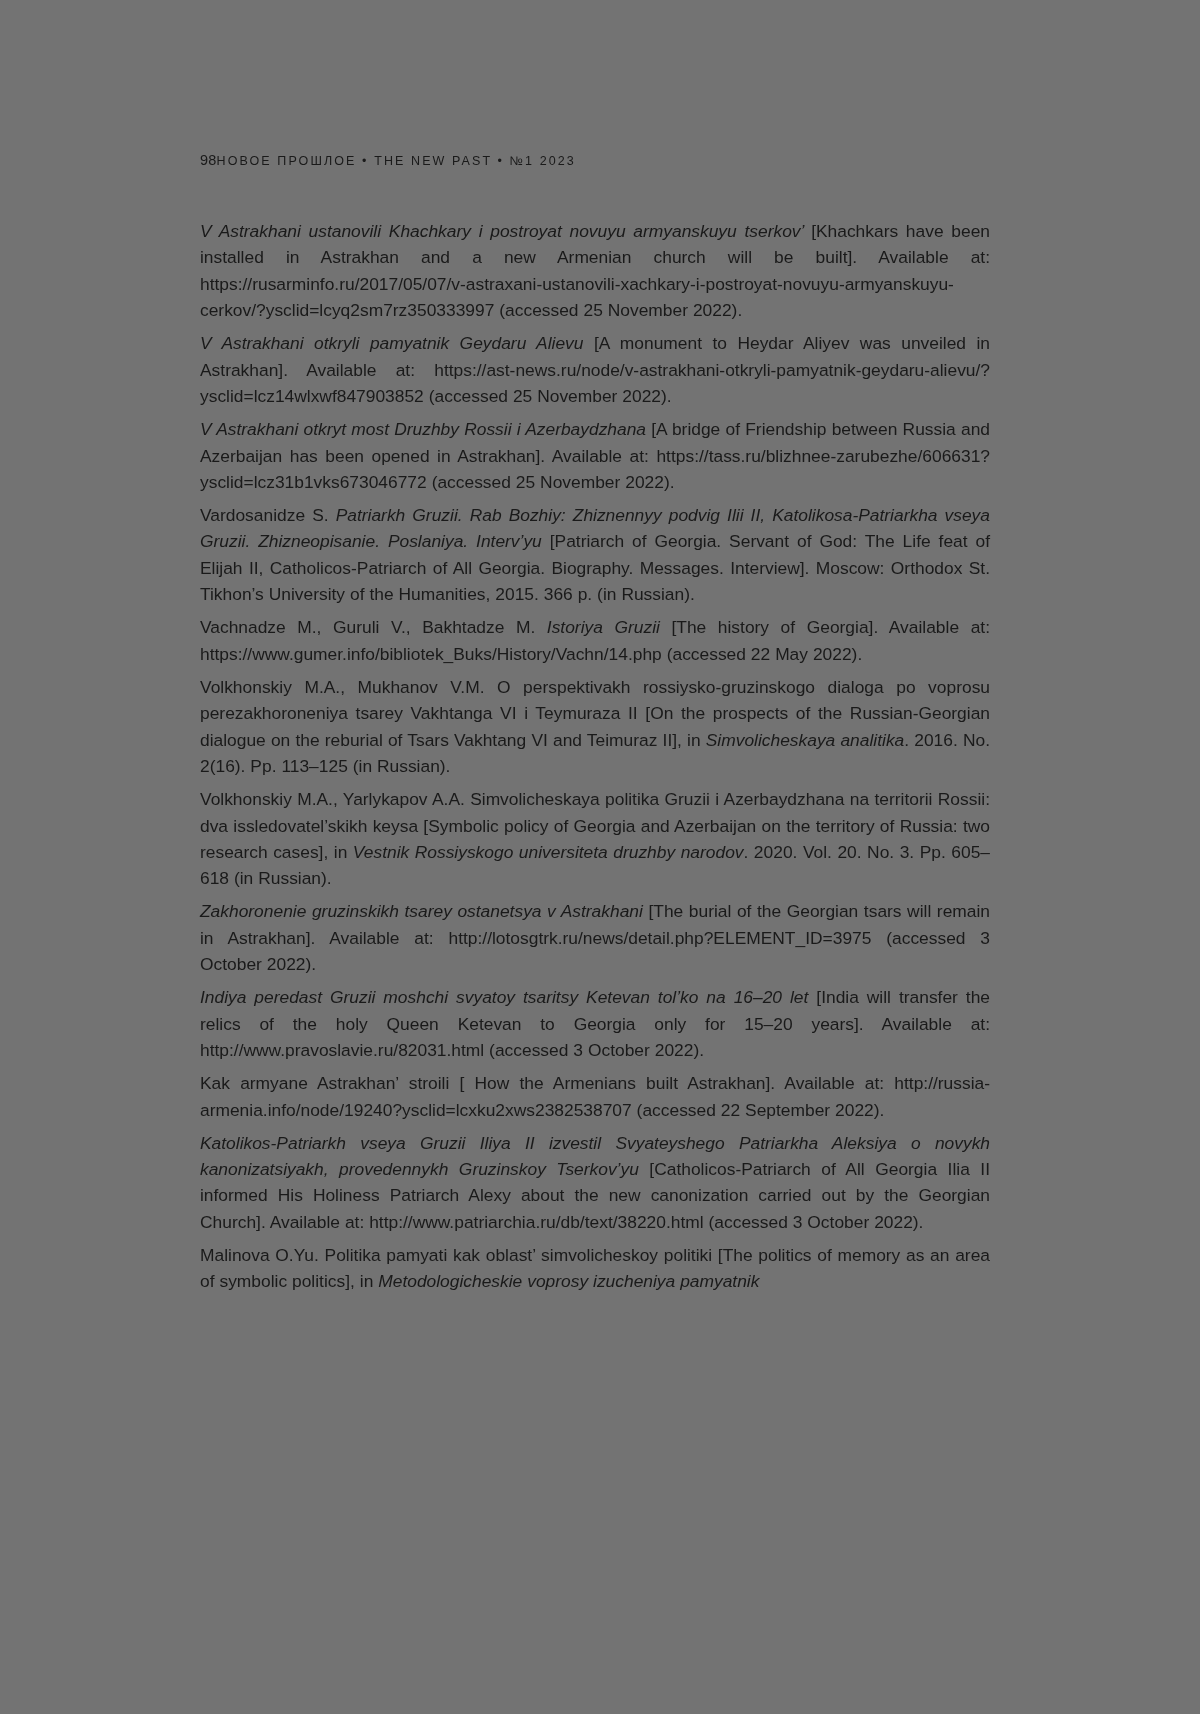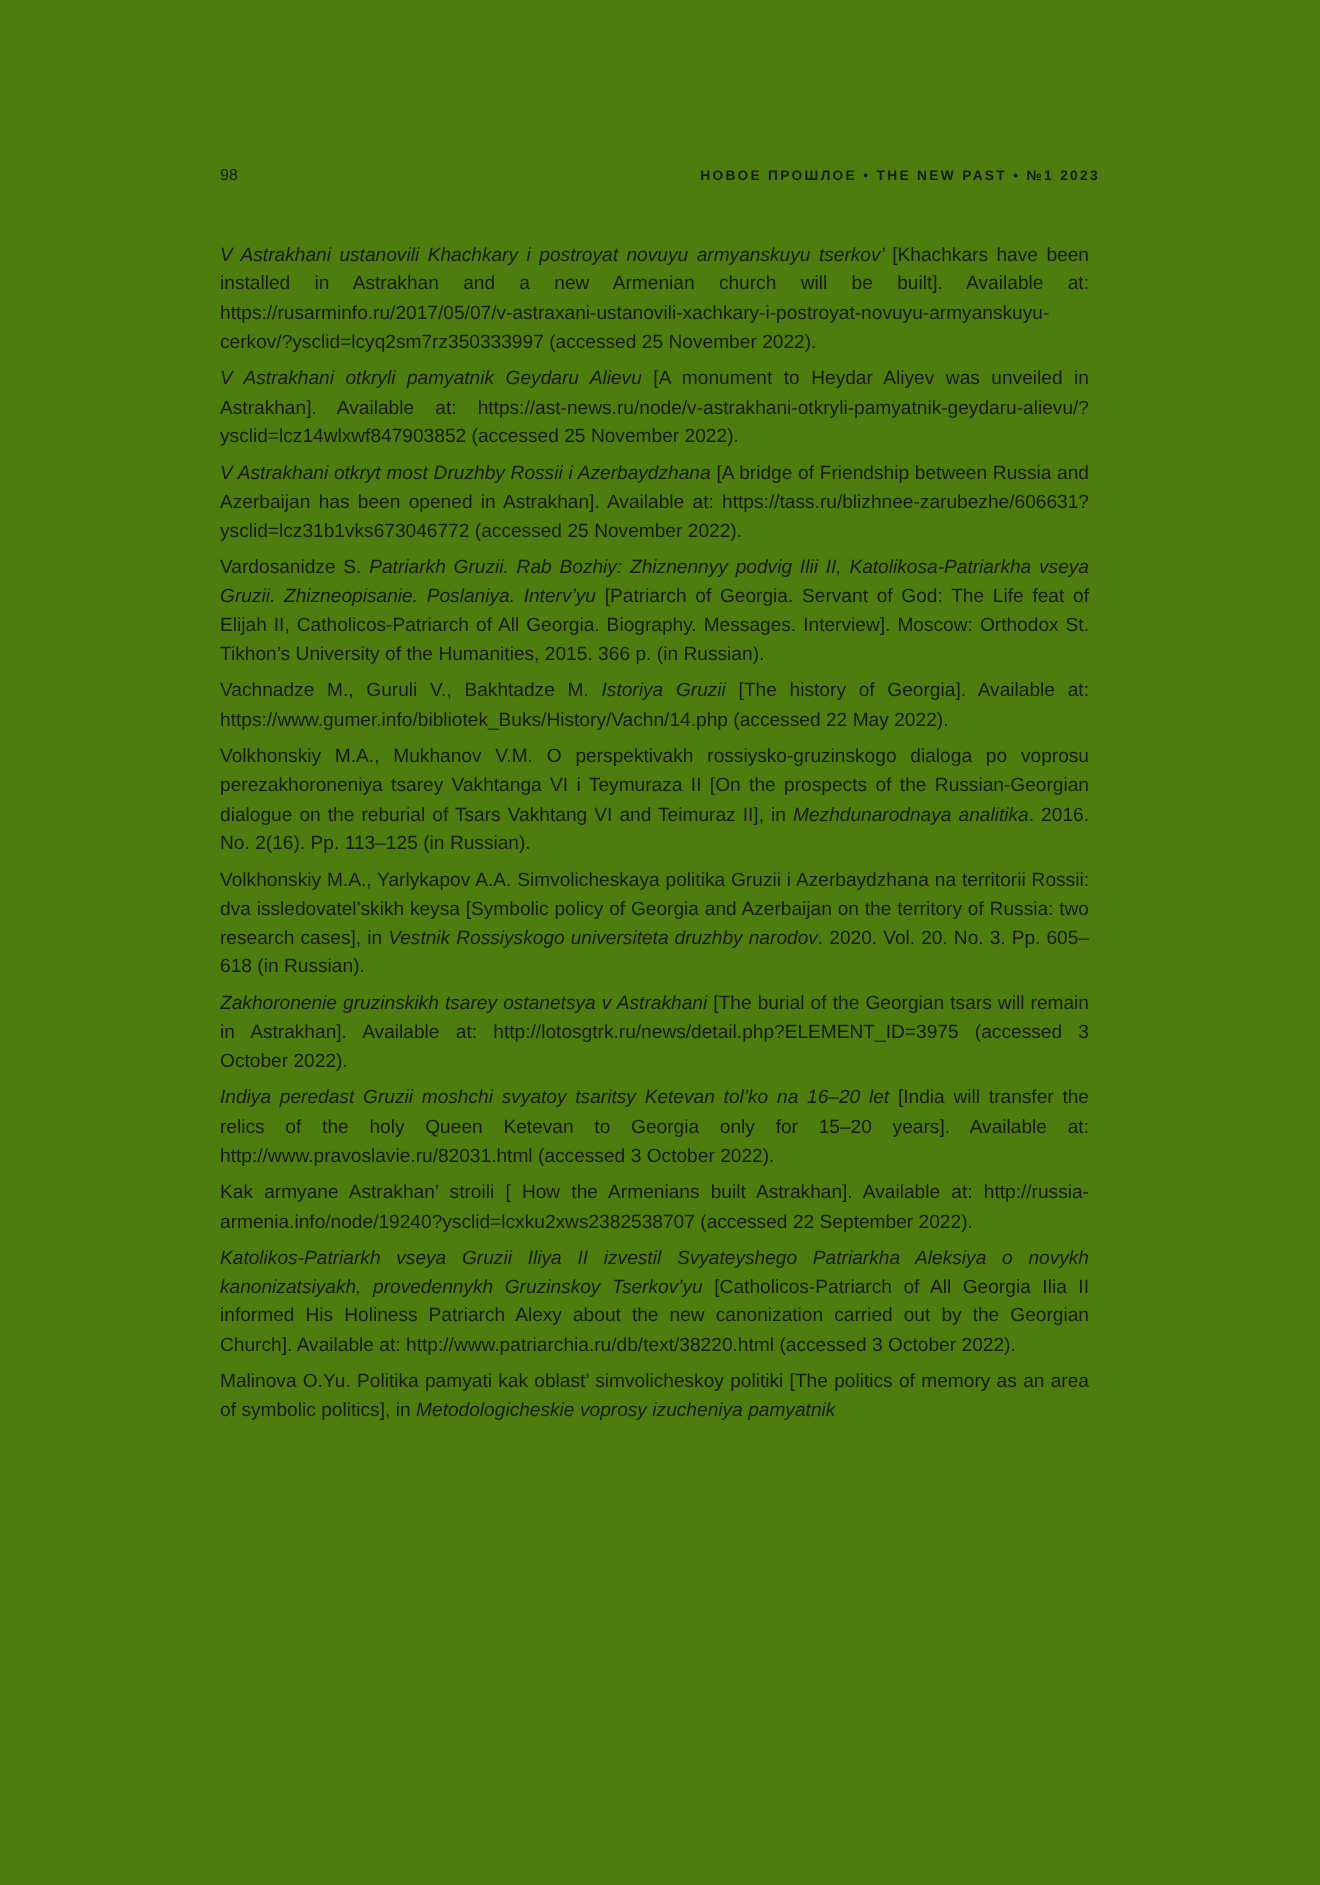--- a/index.html
+++ b/index.html
@@ -4,46 +4,45 @@
 <style>
   html, body {
     margin: 0;
     padding: 0;
     background: #ffffff;
   }
   .page {
     position: relative;
     width: 1200px;
     height: 1714px;
-    background: #4d7c0f;
+    background: #737373;
     font-family: "Liberation Sans", sans-serif;
     color: #1a1a1a;
     box-sizing: border-box;
   }
   .header {
     position: absolute;
     top: 152px;
     left: 200px;
     width: 800px;
     display: flex;
     align-items: baseline;
   }
   .folio {
     font-size: 14.5px;
     letter-spacing: 0.2px;
     color: #1a1a1a;
   }
   .running-head {
     flex: 1;
-    text-align: right;
+    text-align: left;
     font-size: 12.5px;
     letter-spacing: 2.1px;
     color: #1a1a1a;
     white-space: nowrap;
-    font-weight: bold;
   }
   .content {
     position: absolute;
     top: 218px;
     left: 200px;
     width: 790px;
   }
   .ref {
     font-size: 17.4px;
     line-height: 1.52;
@@ -65,21 +64,21 @@
     <span class="folio">98</span>
     <span class="running-head">НОВОЕ ПРОШЛОЕ • THE NEW PAST • №1 2023</span>
   </div>
 
   <div class="content" id="refs">
       <p class="ref"><i>V Astrakhani ustanovili Khachkary i postroyat novuyu armyanskuyu tserkov’ </i><span>[Khachkars have been installed in Astrakhan and a new Armenian church will be built]. Available at: https://rusarminfo.ru/2017/05/07/v-astraxani-ustanovili-xachkary-i-postroyat-novuyu-armyanskuyu-cerkov/?ysclid=lcyq2sm7rz350333997 (accessed 25 November 2022).</span></p>
       <p class="ref"><i>V Astrakhani otkryli pamyatnik Geydaru Alievu </i><span>[A monument to Heydar Aliyev was unveiled in Astrakhan]. Available at: https://ast-news.ru/node/v-astrakhani-otkryli-pamyatnik-geydaru-alievu/?ysclid=lcz14wlxwf847903852 (accessed 25 November 2022).</span></p>
       <p class="ref"><i>V Astrakhani otkryt most Druzhby Rossii i Azerbaydzhana </i><span>[A bridge of Friendship between Russia and Azerbaijan has been opened in Astrakhan]. Available at: https://tass.ru/blizhnee-zarubezhe/606631?ysclid=lcz31b1vks673046772 (accessed 25 November 2022).</span></p>
       <p class="ref"><span>Vardosanidze S. </span><i>Patriarkh Gruzii. Rab Bozhiy: Zhiznennyy podvig Ilii II, Katolikosa-Patriarkha vseya Gruzii. Zhizneopisanie. Poslaniya. Interv’yu </i><span>[Patriarch of Georgia. Servant of God: The Life feat of Elijah II, Catholicos-Patriarch of All Georgia. Biography. Messages. Interview]. Moscow: Orthodox St. Tikhon’s University of the Humanities, 2015. 366 p. (in Russian).</span></p>
       <p class="ref"><span>Vachnadze M., Guruli V., Bakhtadze M. </span><i>Istoriya Gruzii </i><span>[The history of Georgia]. Available at: https://www.gumer.info/bibliotek_Buks/History/Vachn/14.php (accessed 22 May 2022).</span></p>
-      <p class="ref"><span>Volkhonskiy M.A., Mukhanov V.M. O perspektivakh rossiysko-gruzinskogo dialoga po voprosu perezakhoroneniya tsarey Vakhtanga VI i Teymuraza II [On the prospects of the Russian-Georgian dialogue on the reburial of Tsars Vakhtang VI and Teimuraz II], in </span><i>Mezhdunarodnaya analitika</i><span>. 2016. No. 2(16). Pp. 113–125 (in Russian).</span></p>
+      <p class="ref"><span>Volkhonskiy M.A., Mukhanov V.M. O perspektivakh rossiysko-gruzinskogo dialoga po voprosu perezakhoroneniya tsarey Vakhtanga VI i Teymuraza II [On the prospects of the Russian-Georgian dialogue on the reburial of Tsars Vakhtang VI and Teimuraz II], in </span><i>Simvolicheskaya analitika</i><span>. 2016. No. 2(16). Pp. 113–125 (in Russian).</span></p>
       <p class="ref"><span>Volkhonskiy M.A., Yarlykapov A.A. Simvolicheskaya politika Gruzii i Azerbaydzhana na territorii Rossii: dva issledovatel’skikh keysa [Symbolic policy of Georgia and Azerbaijan on the territory of Russia: two research cases], in </span><i>Vestnik Rossiyskogo universiteta druzhby narodov</i><span>. 2020. Vol. 20. No. 3. Pp. 605–618 (in Russian).</span></p>
       <p class="ref"><i>Zakhoronenie gruzinskikh tsarey ostanetsya v Astrakhani </i><span>[The burial of the Georgian tsars will remain in Astrakhan]. Available at: http://lotosgtrk.ru/news/detail.php?ELEMENT_ID=3975 (accessed 3 October 2022).</span></p>
       <p class="ref"><i>Indiya peredast Gruzii moshchi svyatoy tsaritsy Ketevan tol’ko na 16–20 let </i><span>[India will transfer the relics of the holy Queen Ketevan to Georgia only for 15–20 years]. Available at: http://www.pravoslavie.ru/82031.html (accessed 3 October 2022).</span></p>
       <p class="ref"><span>Kak armyane Astrakhan’ stroili [ How the Armenians built Astrakhan]. Available at: http://russia-armenia.info/node/19240?ysclid=lcxku2xws2382538707 (accessed 22 September 2022).</span></p>
       <p class="ref"><i>Katolikos-Patriarkh vseya Gruzii Iliya II izvestil Svyateyshego Patriarkha Aleksiya o novykh kanonizatsiyakh, provedennykh Gruzinskoy Tserkov’yu </i><span>[Catholicos-Patriarch of All Georgia Ilia II informed His Holiness Patriarch Alexy about the new canonization carried out by the Georgian Church]. Available at: http://www.patriarchia.ru/db/text/38220.html (accessed 3 October 2022).</span></p>
       <p class="ref"><span>Malinova O.Yu. Politika pamyati kak oblast’ simvolicheskoy politiki [The politics of memory as an area of symbolic politics], in </span><i>Metodologicheskie voprosy izucheniya pamyatnik</i></p>
     </div>
 
 </div>
 

